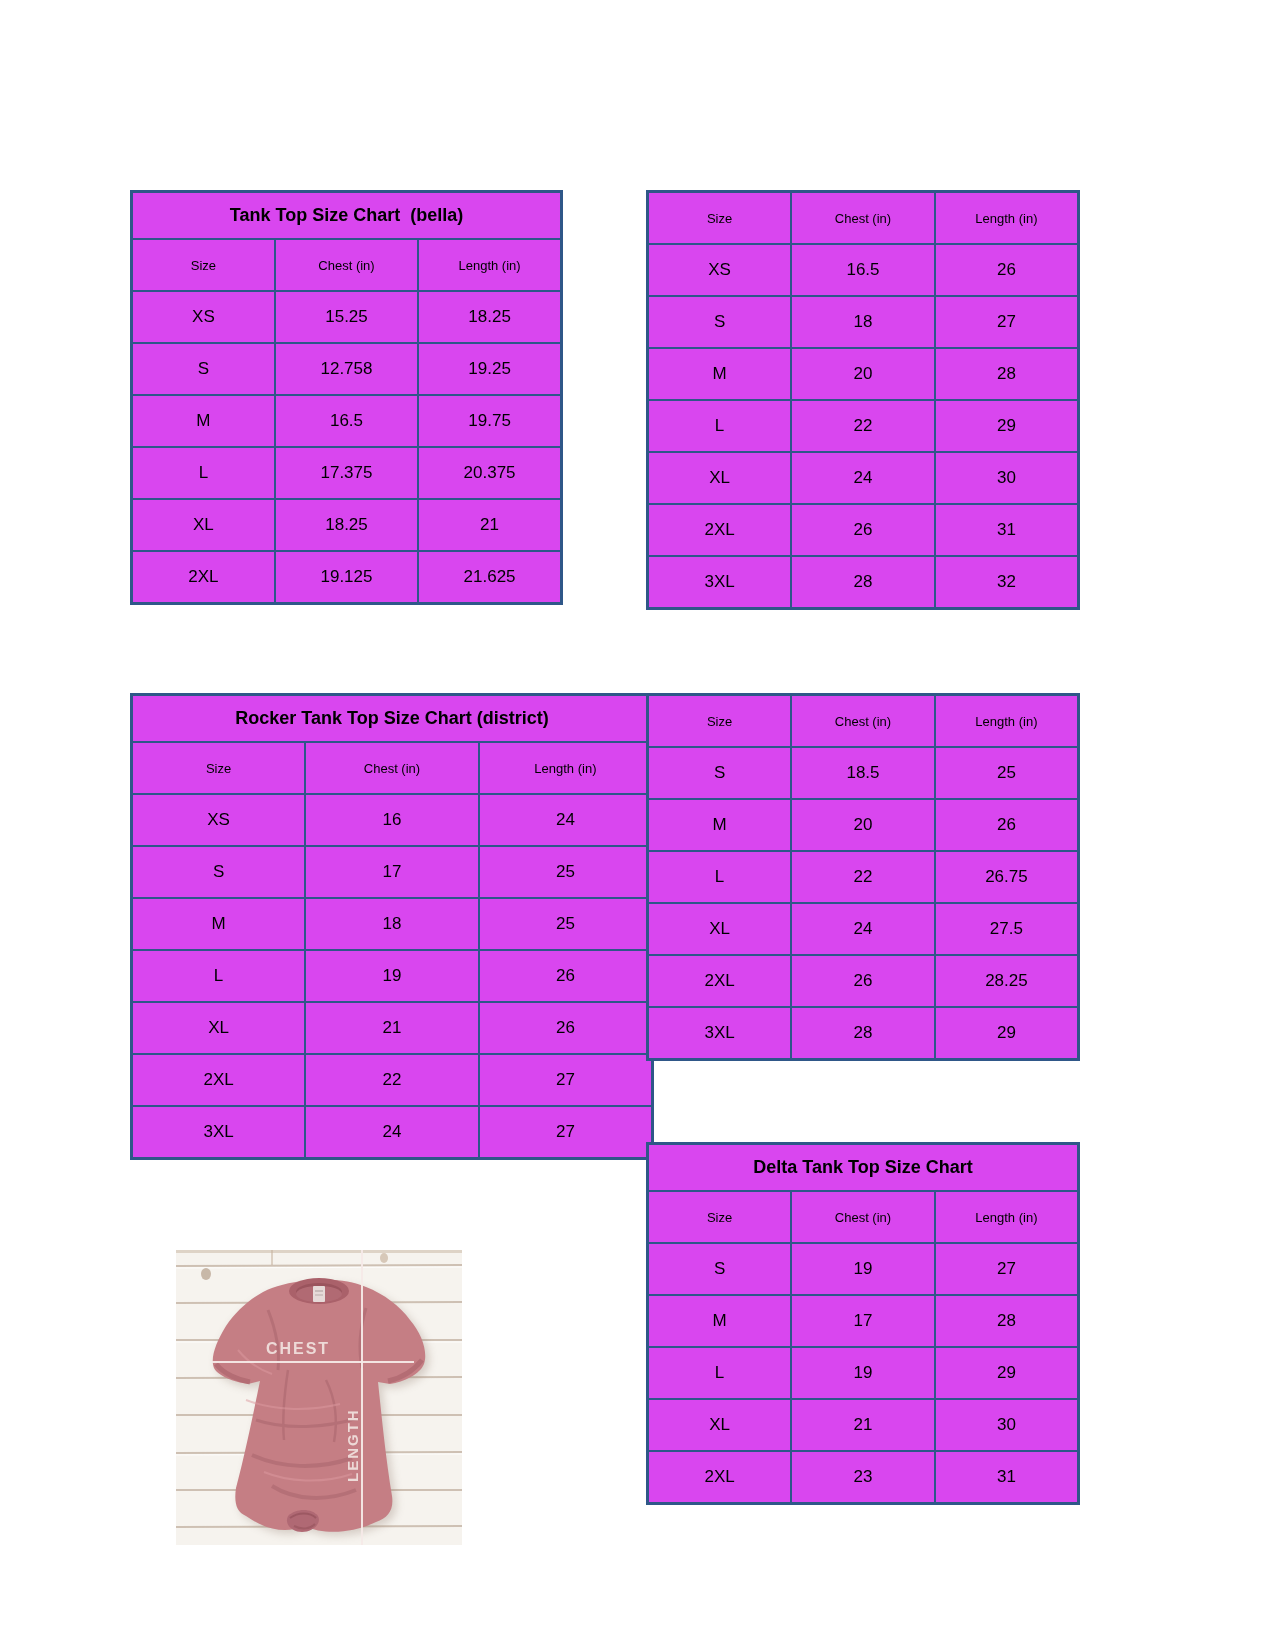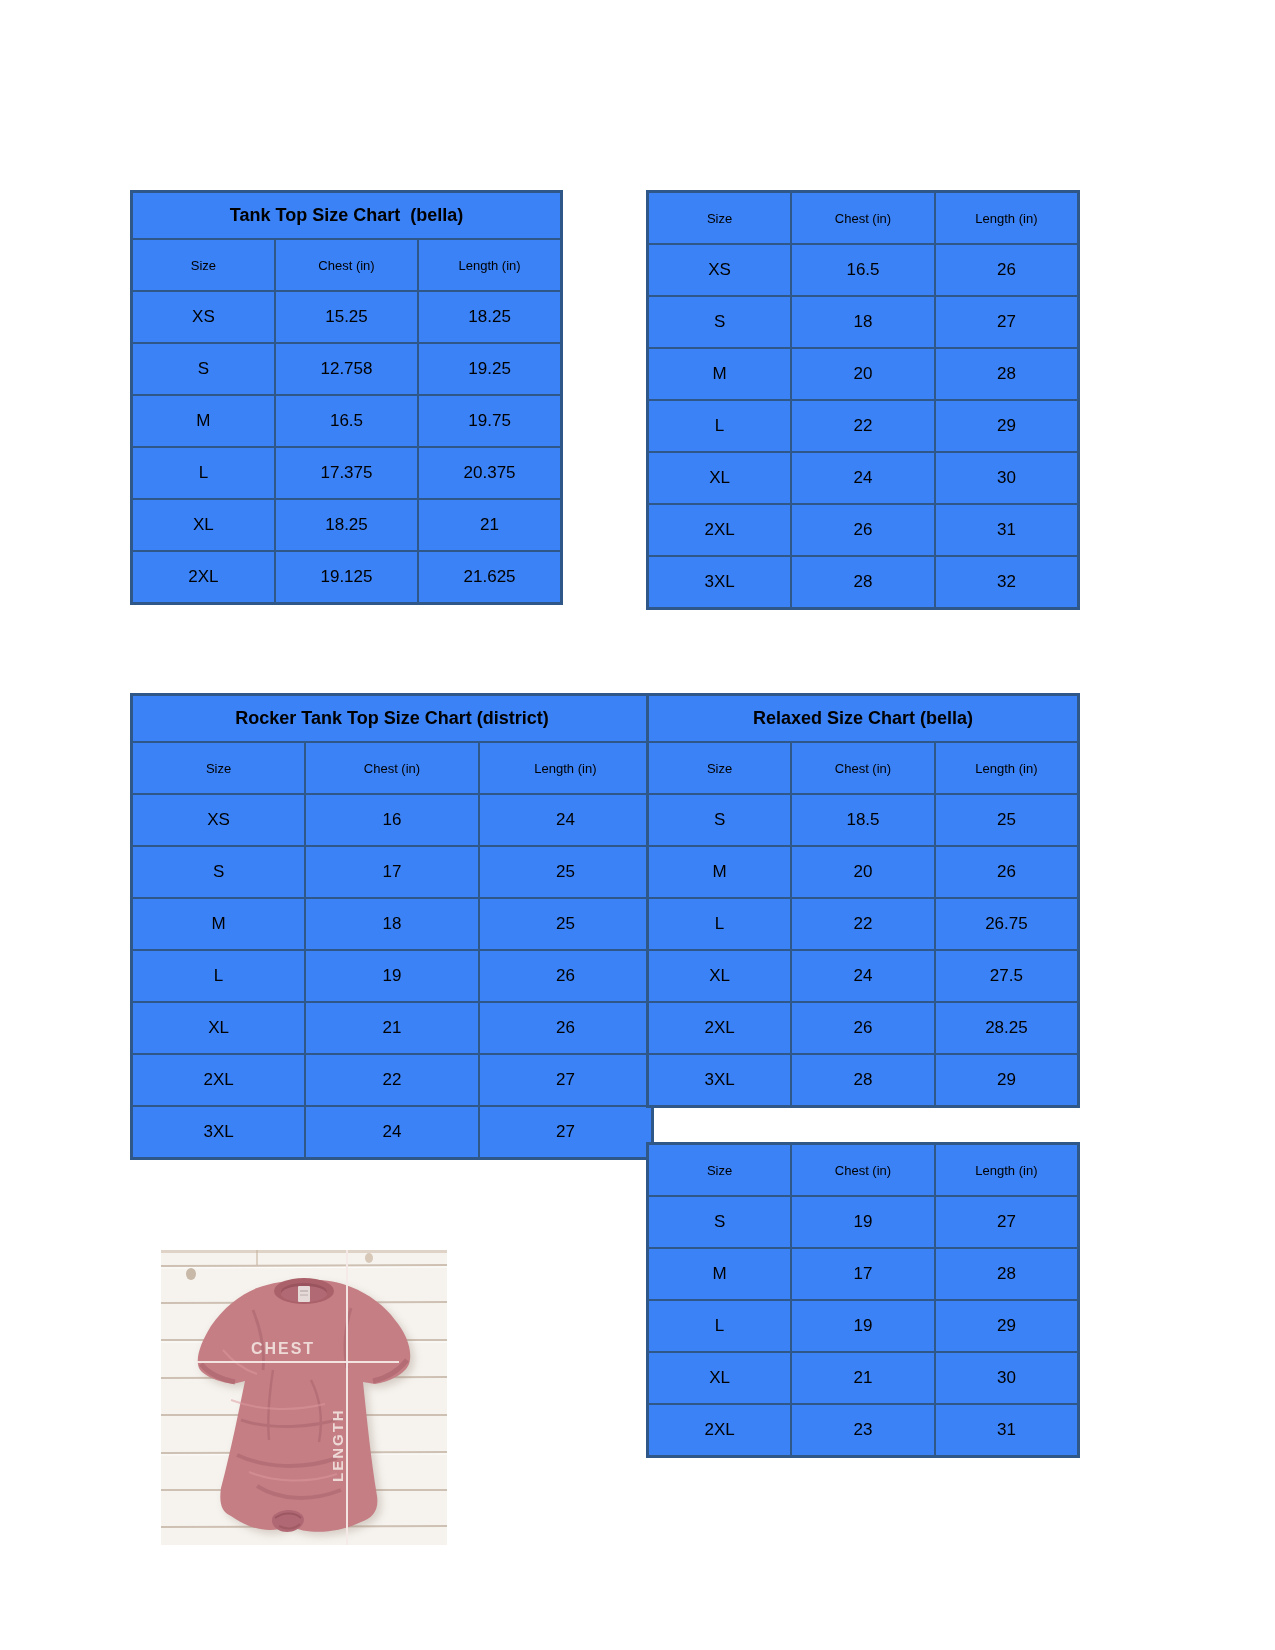--- a/index.html
+++ b/index.html
@@ -8,21 +8,21 @@
     background:#ffffff;
     position:relative;
     overflow:hidden;
     font-family:"Liberation Sans", sans-serif;
     color:#000;
   }
   .size-table {
     position:absolute;
     border-collapse:collapse;
     table-layout:fixed;
-    background:#3b82f6;
+    background:#d946ef;
   }
   .size-table, .size-table td {
     border:2px solid #2f5788;
   }
   .size-table { border-width:3px; }
   .size-table td {
     text-align:center;
     vertical-align:middle;
     font-size:17px;
     height:50px;
@@ -30,21 +30,21 @@
   }
   .size-table td.title-cell {
     font-weight:bold;
     font-size:18px;
     height:45px;
   }
   .size-table tr.header-row td { font-size:13px; }
 
   #photo {
     position:absolute;
-    left:161px; top:1250px;
+    left:176px; top:1250px;
     width:286px; height:295px;
     overflow:hidden;
   }
   #photo svg { display:block; }
 </style>
 </head>
 <body>
 
 <table class="size-table" style="left:130px; top:190px; width:433px;">
   <thead>
@@ -183,23 +183,20 @@
       <tr>
         <td>3XL</td>
         <td>24</td>
         <td>27</td>
       </tr>
     </tbody>
 </table>
 
 <table class="size-table" style="left:646px; top:693px; width:434px;">
   <thead>
-    <tr>
-      <td colspan="3" class="title-cell">Relaxed Size Chart (bella)</td>
-    </tr>
     <tr class="header-row">
       <td>Size</td>
       <td>Chest (in)</td>
       <td>Length (in)</td>
     </tr>
   </thead>
   <tbody>
       <tr>
         <td>S</td>
         <td>18.5</td>
@@ -228,20 +225,23 @@
       <tr>
         <td>3XL</td>
         <td>28</td>
         <td>29</td>
       </tr>
     </tbody>
 </table>
 
 <table class="size-table" style="left:646px; top:1142px; width:434px;">
   <thead>
+    <tr>
+      <td colspan="3" class="title-cell">Delta Tank Top Size Chart</td>
+    </tr>
     <tr class="header-row">
       <td>Size</td>
       <td>Chest (in)</td>
       <td>Length (in)</td>
     </tr>
   </thead>
   <tbody>
       <tr>
         <td>S</td>
         <td>19</td>

